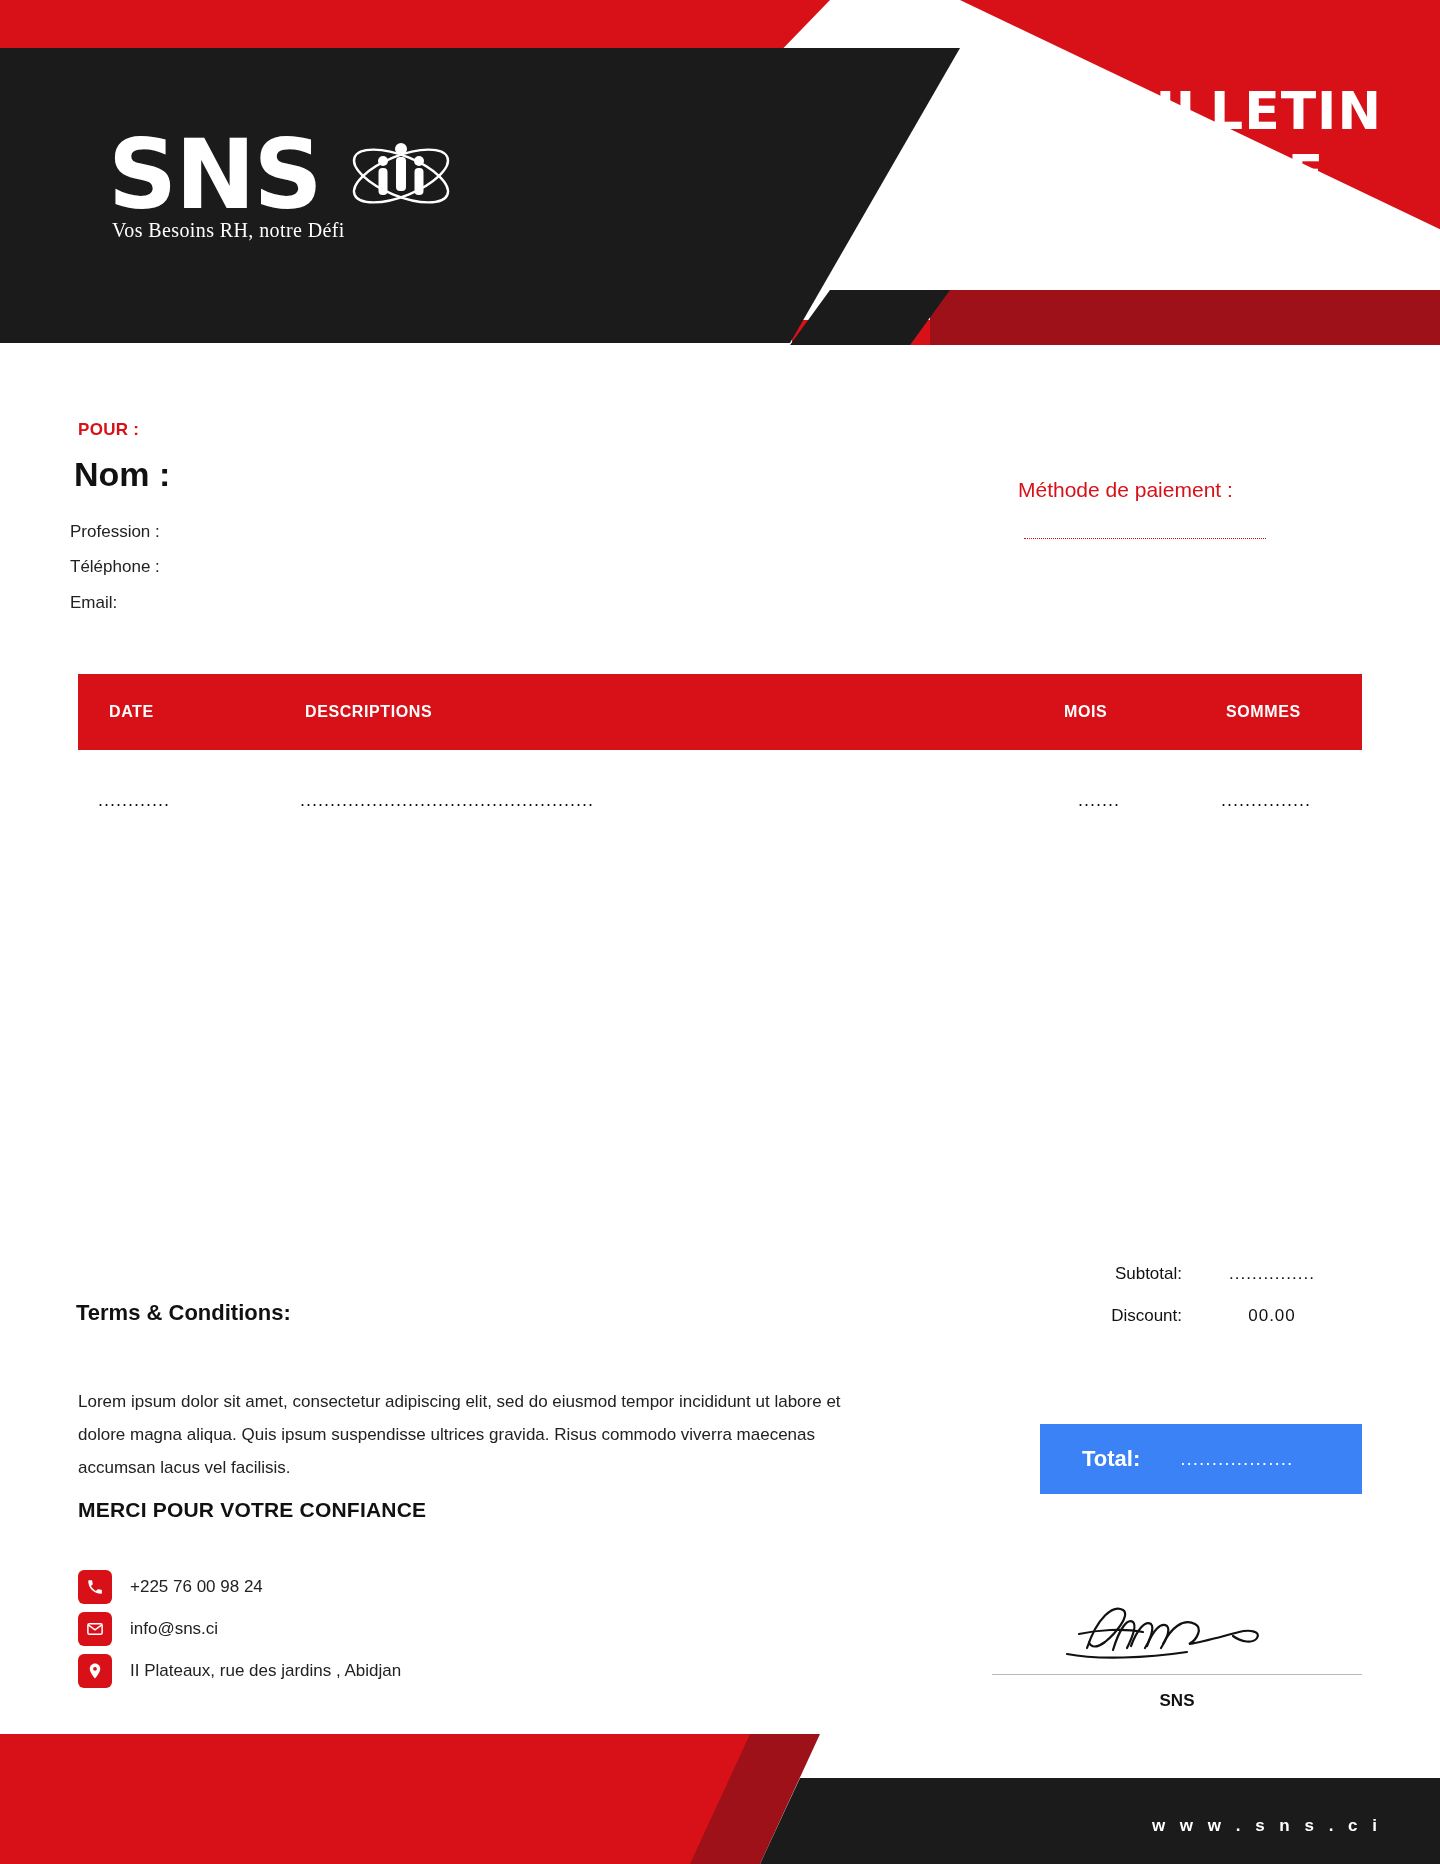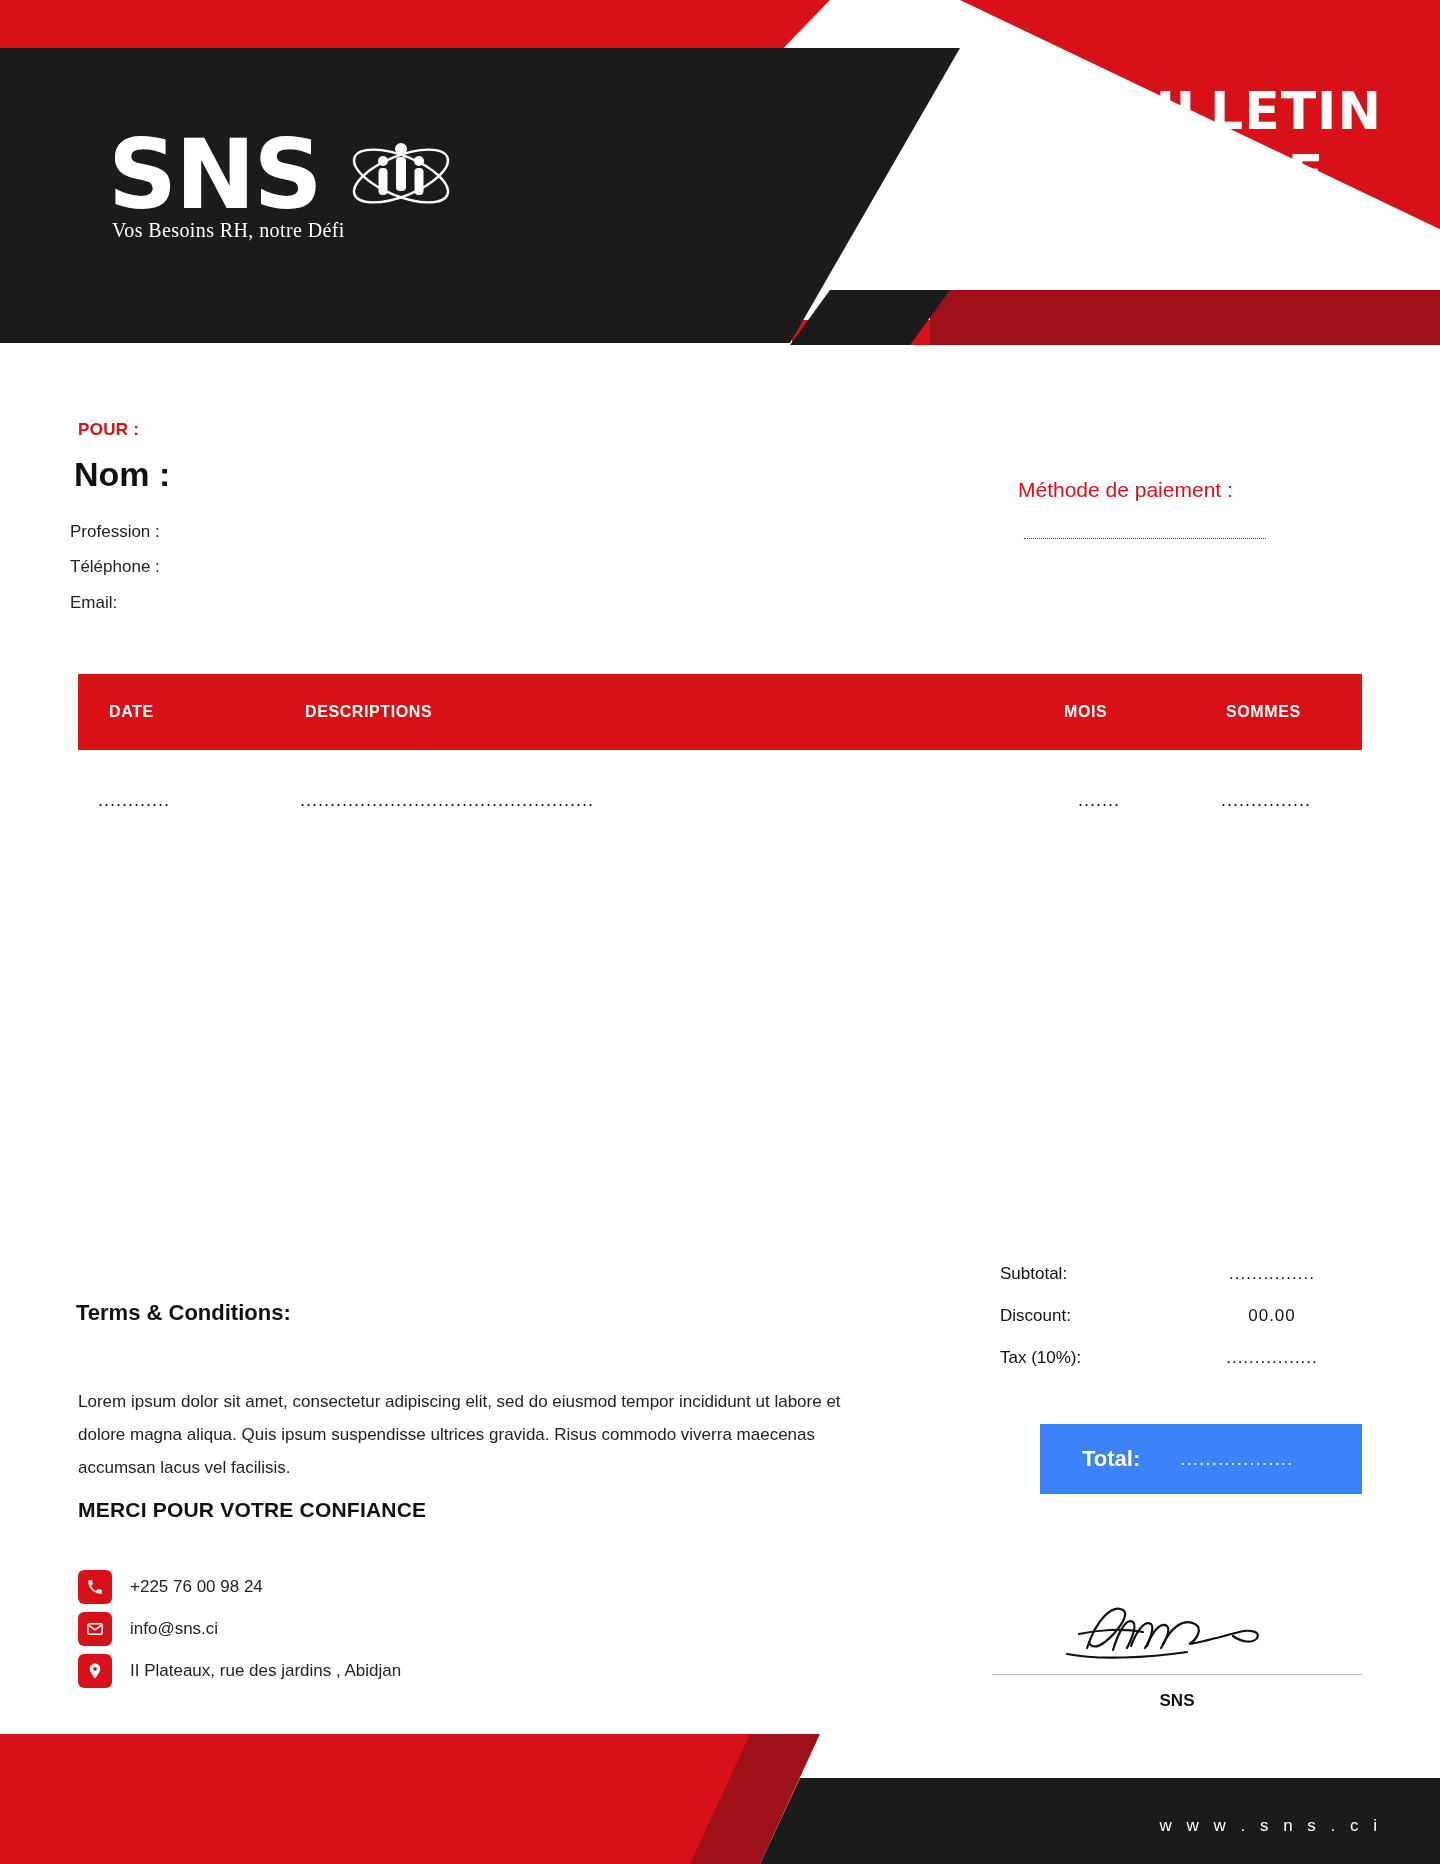--- a/index.html
+++ b/index.html
@@ -239,21 +239,21 @@
     font-size: 17px;
     color: #111;
   }
   .totals-row {
     display: flex;
     align-items: baseline;
     height: 42px;
   }
   .totals-label {
     width: 182px;
-    text-align: left;
+    text-align: right;
     padding-right: 0;
   }
   .totals-val {
     flex: 1;
     text-align: center;
     letter-spacing: 1px;
   }
   .total-box {
     position: absolute;
     top: 1424px;
@@ -327,21 +327,21 @@
     background: #1b1b1b;
     clip-path: polygon(40px 0, 680px 0, 680px 86px, 0 86px);
   }
   .ft-web {
     position: absolute;
     bottom: 28px;
     right: 58px;
     color: #ffffff;
     font-size: 17px;
     letter-spacing: 5px;
-    font-weight: normal;
+    font-weight: bold;
   }
 </style>
 </head>
 <body>
 
 <div class="header">
   <div class="hdr-red-top"></div>
   <div class="hdr-red-right"></div>
   <div class="hdr-dark-shade"></div>
   <div class="hdr-black"></div>
@@ -430,24 +430,20 @@
 
 <div class="totals">
   <div class="totals-row">
     <div class="totals-label">Subtotal:</div>
     <div class="totals-val">...............</div>
   </div>
   <div class="totals-row">
     <div class="totals-label">Discount:</div>
     <div class="totals-val">00.00</div>
   </div>
-  <div class="totals-row">
-    <div class="totals-label">Tax (10%):</div>
-    <div class="totals-val">................</div>
-  </div>
 </div>
 
 <div class="total-box">
   <span class="lbl">Total:</span>
   <span class="val">..................</span>
 </div>
 
 <div class="sig-wrap">
   <svg class="sig-img" width="300" height="78" viewBox="0 0 300 78" aria-hidden="true">
     <g fill="none" stroke="#111111" stroke-width="2.2" stroke-linecap="round">

